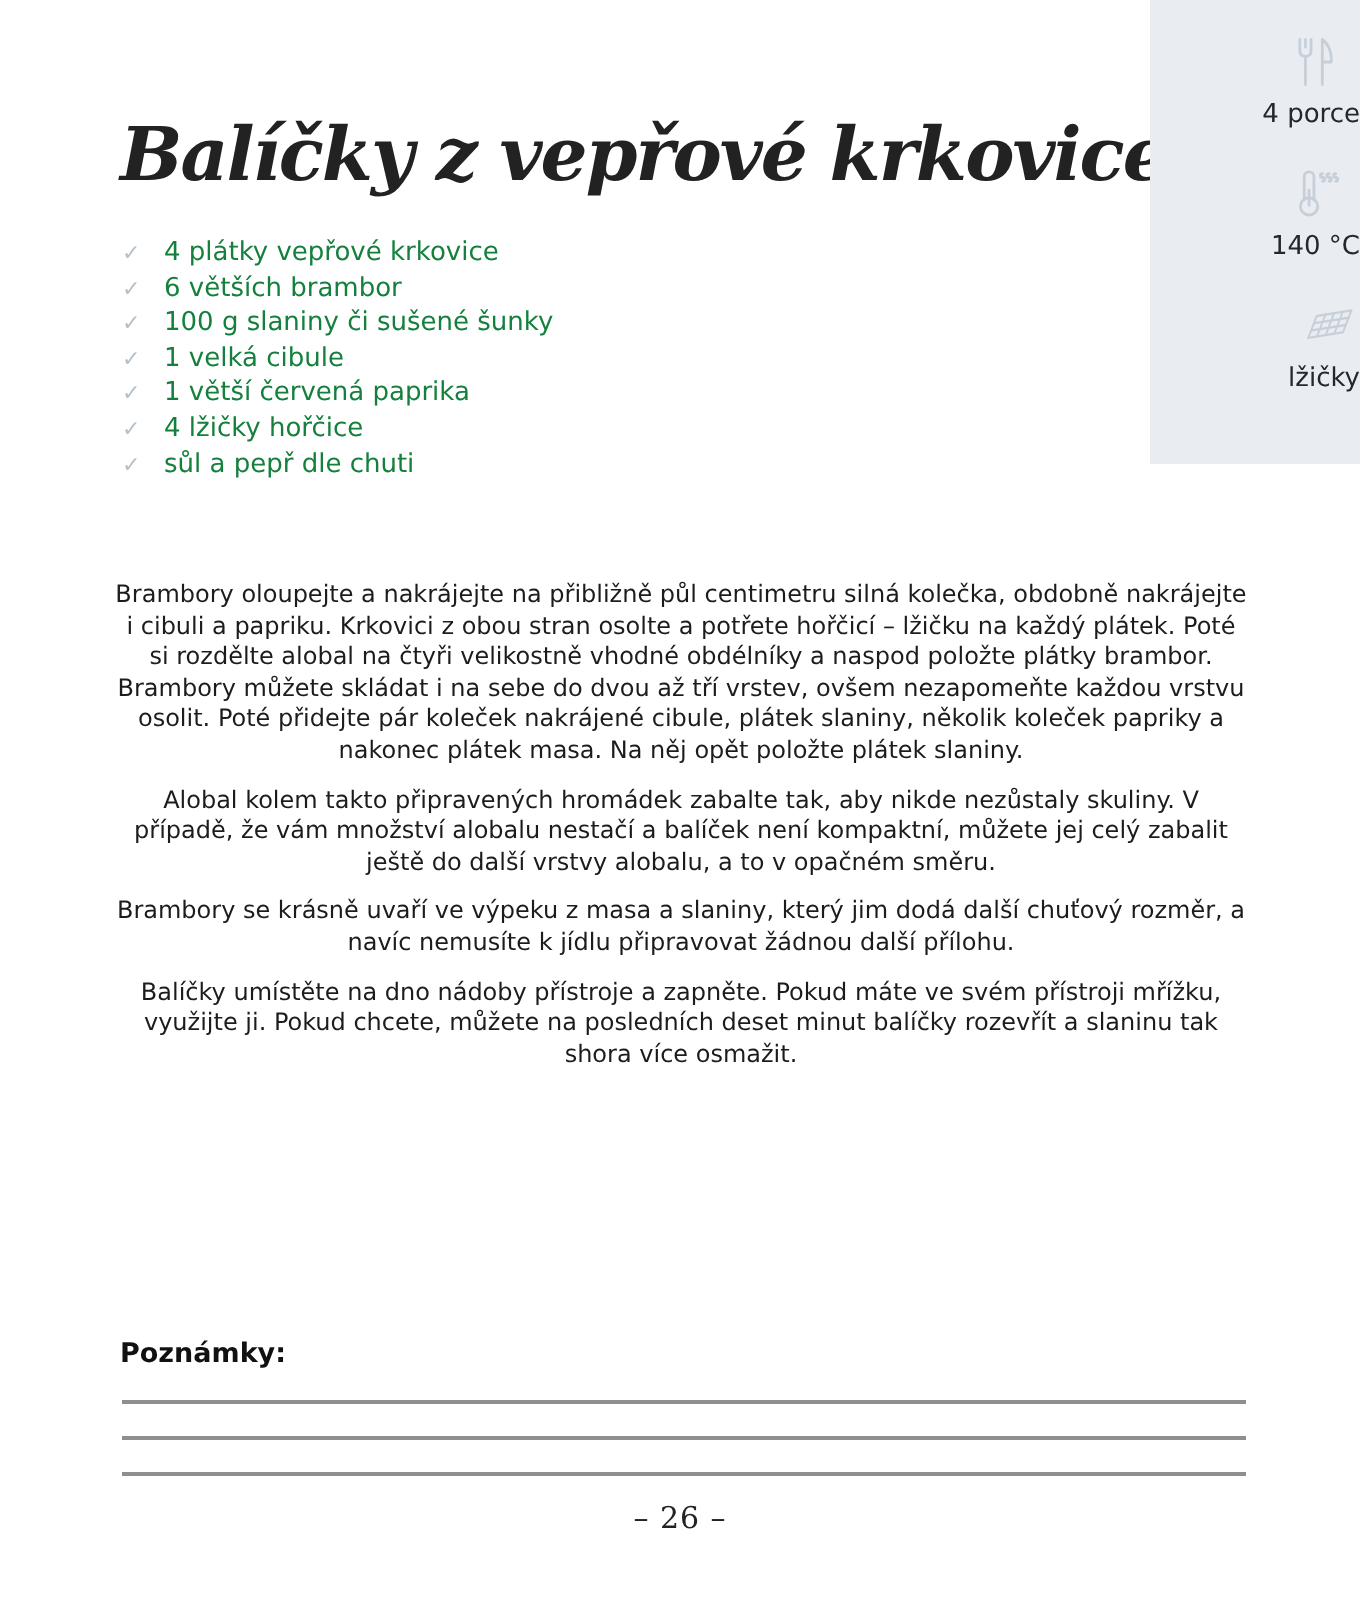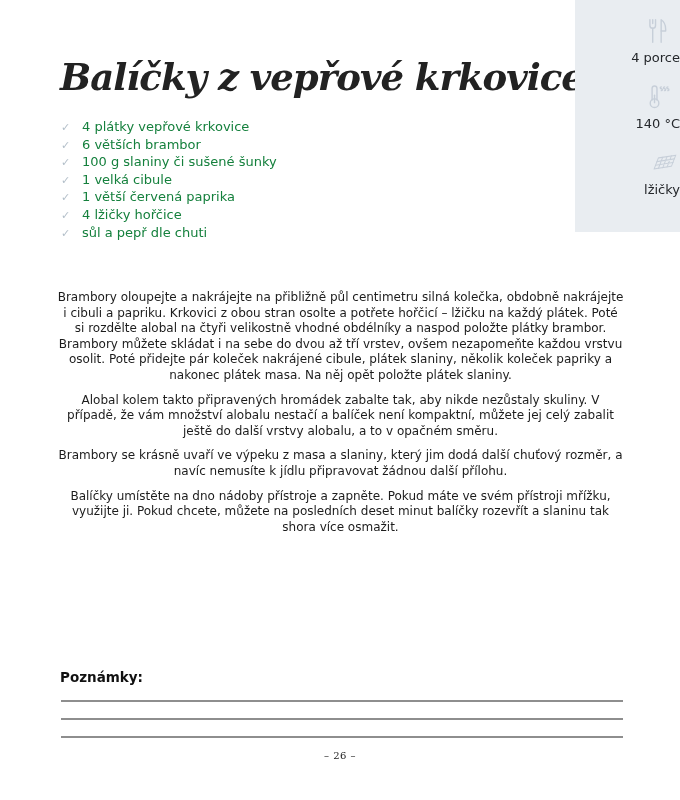--- a/index.html
+++ b/index.html
@@ -39,21 +39,21 @@
 
   
   .notes-heading{position:absolute;left:60px;top:669px;font-size:13.5px;font-weight:bold;color:#111111;}
   .note-line{position:absolute;left:61px;width:562px;height:0;border-top:2px solid #8e8e8e;}
   .note-line.l1{top:700px;}
   .note-line.l2{top:718px;}
   .note-line.l3{top:736px;}
 
   
   .page-number{position:absolute;left:0;top:750px;width:100%;text-align:center;
-    font-family:"DejaVu Serif",serif;font-size:10px;color:#222222;letter-spacing:0.5px;}
+    font-family:"DejaVu Serif",serif;font-size:15px;color:#222222;letter-spacing:0.5px;}
 </style>
 </head>
 <body>
 
 <div class="page">
 
   <div class="title">Balíčky z vepřové krkovice</div>
 
   <div class="sidebar">
 

